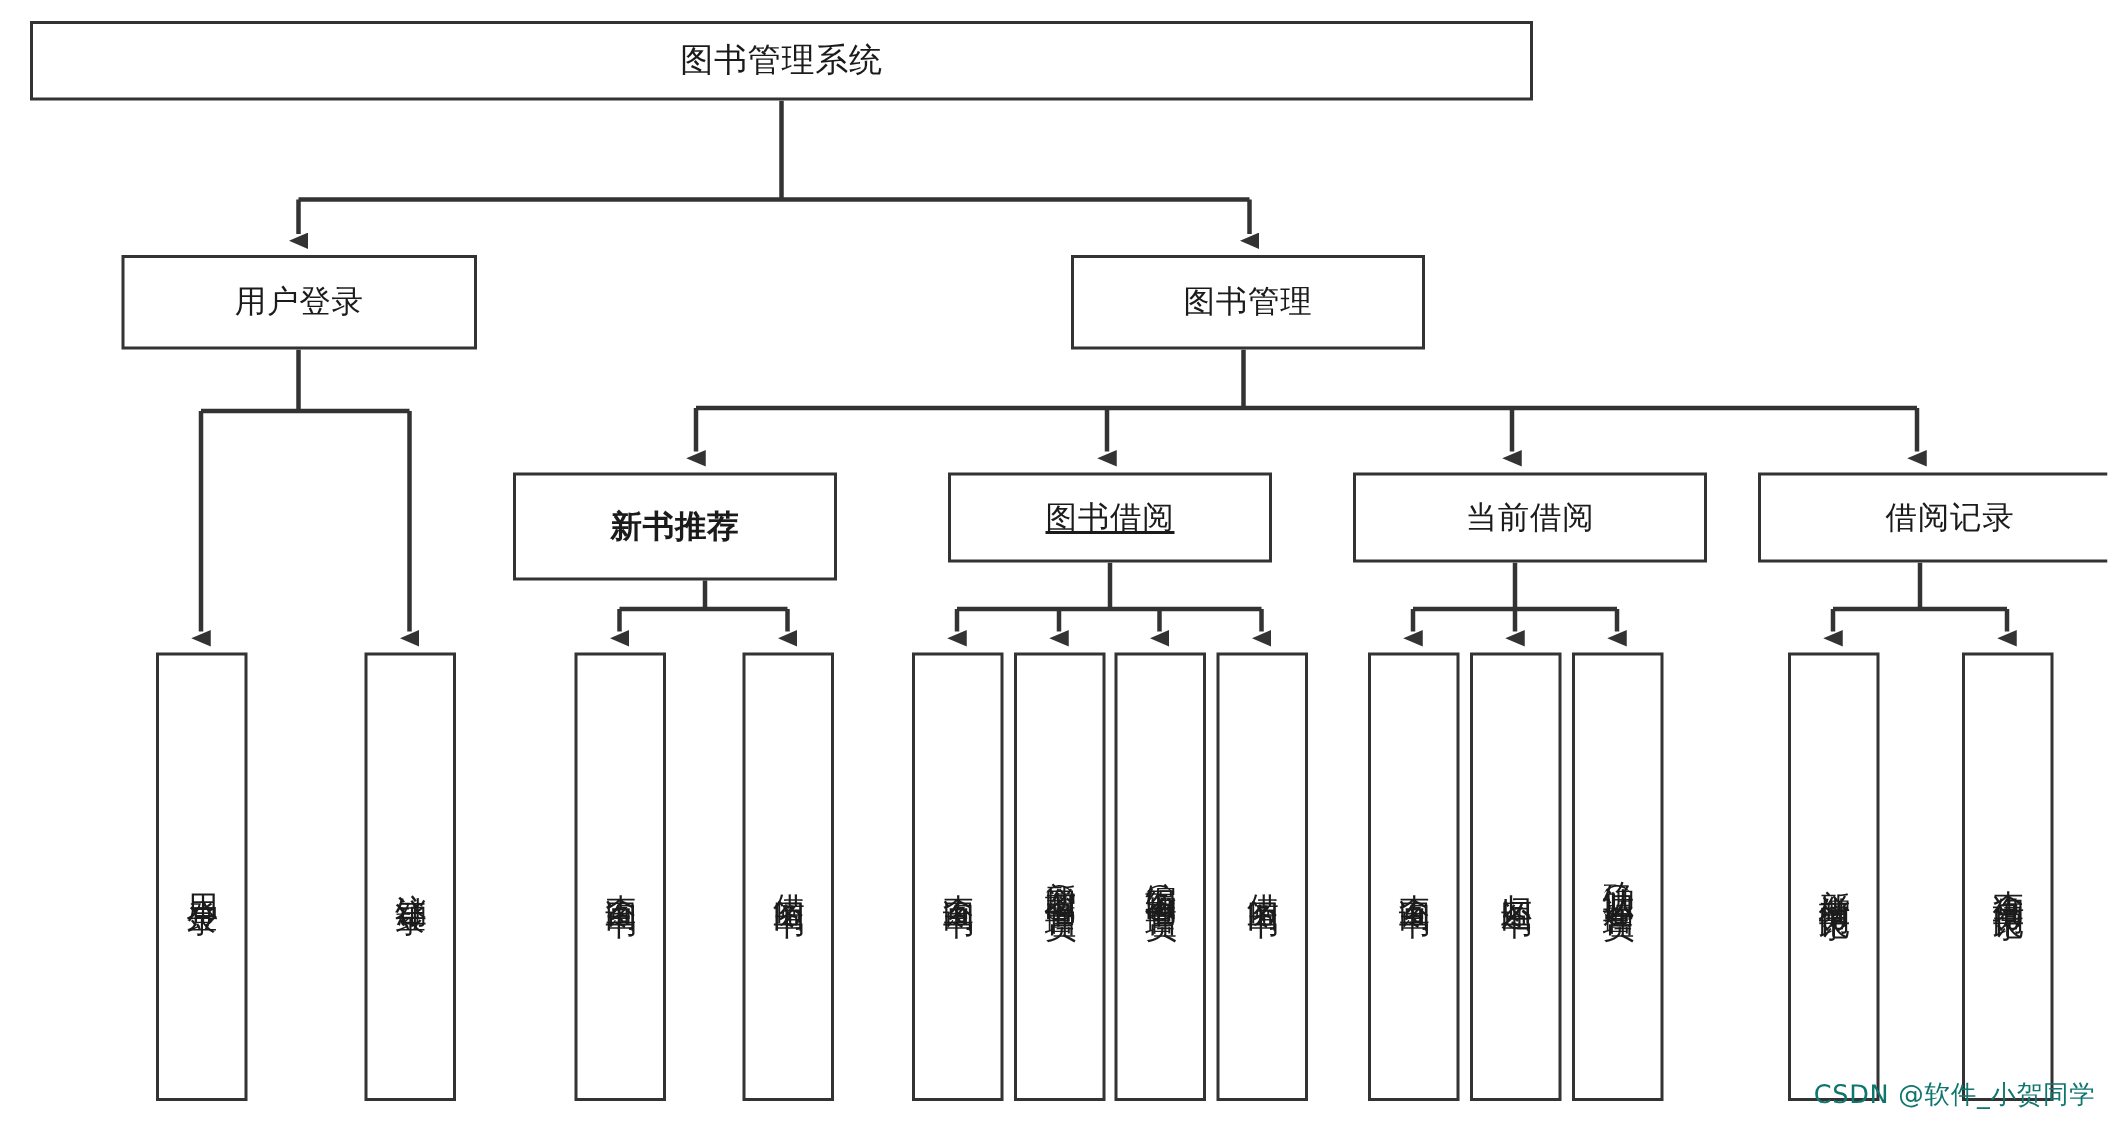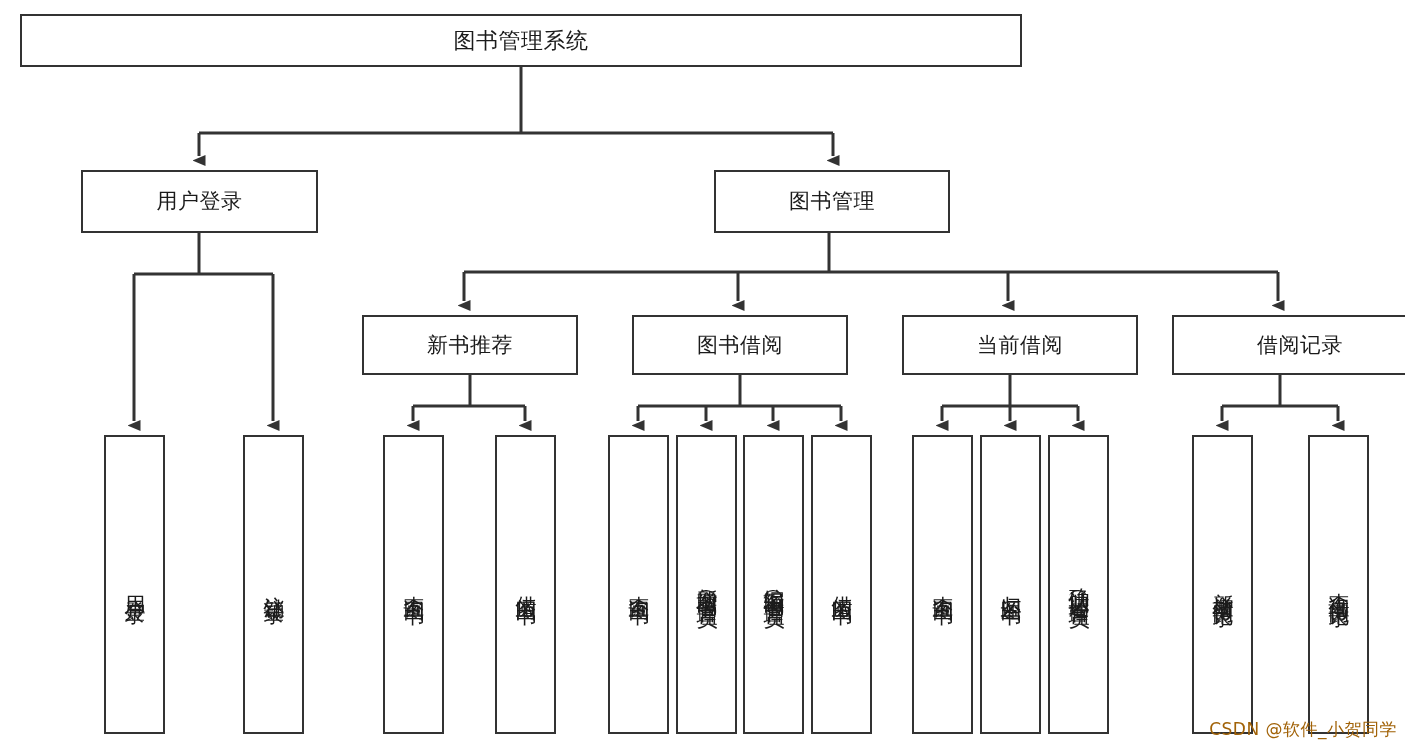--- a/index.html
+++ b/index.html
@@ -58,21 +58,21 @@
     white-space: nowrap;
   }
   .node.root .label {
     font-size: 22px;
   }
   #watermark {
     position: absolute;
     right: 8px;
     bottom: 6px;
     font-size: 17px;
-    color: #a16207;
+    color: #0f766e;
     letter-spacing: 0.5px;
     white-space: nowrap;
     user-select: none;
   }
 </style>
 </head>
 <body>
 
 <div id="diagram-root">
 
@@ -131,25 +131,25 @@
   </div>
 
   <div class="node horizontal" style="left:81px; top:170px; width:237px; height:63px;">
     <span class="label">用户登录</span>
   </div>
 
   <div class="node horizontal" style="left:714px; top:170px; width:236px; height:63px;">
     <span class="label">图书管理</span>
   </div>
 
-  <div class="node horizontal" style="left:362px; top:315px; width:216px; height:60px;">
+  <div class="node horizontal" style="left:342px; top:315px; width:216px; height:72px;font-weight:bold;">
     <span class="label">新书推荐</span>
   </div>
 
-  <div class="node horizontal" style="left:632px; top:315px; width:216px; height:60px;">
+  <div class="node horizontal" style="left:632px; top:315px; width:216px; height:60px;text-decoration:underline;">
     <span class="label">图书借阅</span>
   </div>
 
   <div class="node horizontal" style="left:902px; top:315px; width:236px; height:60px;">
     <span class="label">当前借阅</span>
   </div>
 
   <div class="node horizontal" style="left:1172px; top:315px; width:256px; height:60px;">
     <span class="label">借阅记录</span>
   </div>

